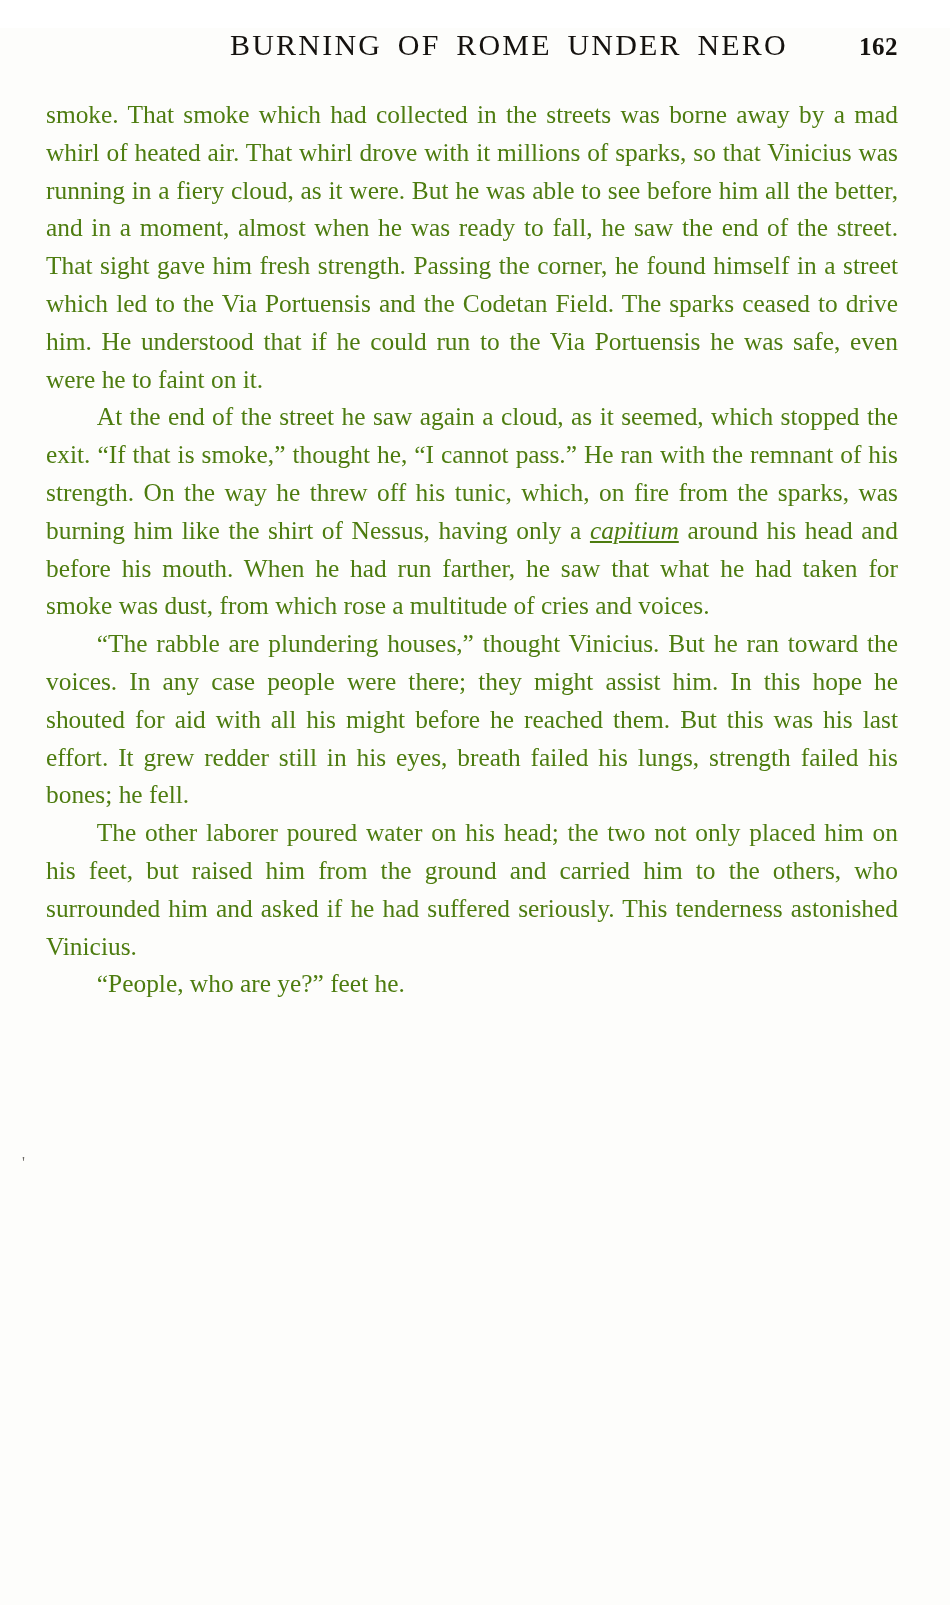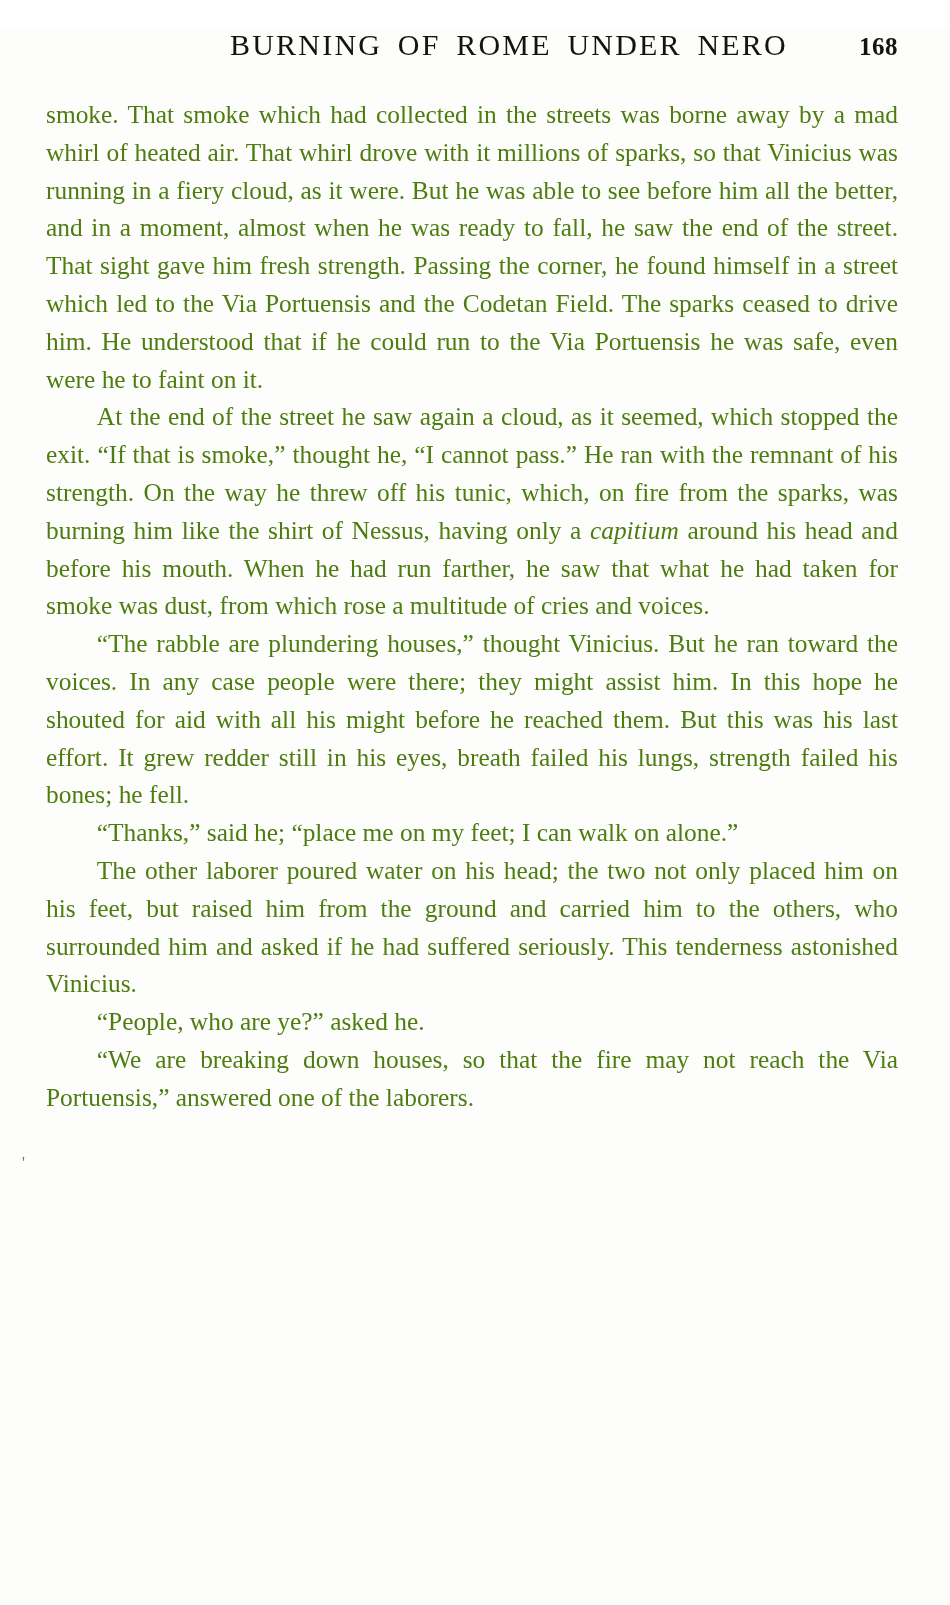--- a/index.html
+++ b/index.html
@@ -66,44 +66,43 @@
     text-indent: 0;
   }
   .body-text p.indent {
     text-indent: 2.0em;
   }
   .body-text p + p {
     margin-top: 0px;
   }
   .it {
     font-style: italic;
+    text-decoration: underline;
   }
   .edge-mark {
     position: absolute;
     left: 22px;
     top: 1126px;
     font-size: 16px;
     color: #6d6a66;
   }
 </style>
 </head>
 <body>
 
 <div class="page">
 
   <div class="header">
     <div class="running-head">BURNING OF ROME UNDER NERO</div>
-    <div class="folio">168</div>
+    <div class="folio">162</div>
   </div>
 
   <div class="body-text" id="body-text">
       <p><span>smoke.  That smoke which had collected in the streets was borne away by a mad whirl of heated air.  That whirl drove with it millions of sparks, so that Vinicius was running in a fiery cloud, as it were.  But he was able to see before him all the better, and in a moment, almost when he was ready to fall, he saw the end of the street.  That sight gave him fresh strength.  Passing the corner, he found himself in a street which led to the Via Portuensis and the Codetan Field.  The sparks ceased to drive him.  He understood that if he could run to the Via Portuensis he was safe, even were he to faint on it.</span></p>
       <p class="indent"><span>At the end of the street he saw again a cloud, as it seemed, which stopped the exit.  “If that is smoke,” thought he, “I cannot pass.”  He ran with the remnant of his strength.  On the way he threw off his tunic, which, on fire from the sparks, was burning him like the shirt of Nessus, having only a </span><span class="it">capitium</span><span> around his head and before his mouth.  When he had run farther, he saw that what he had taken for smoke was dust, from which rose a multitude of cries and voices.</span></p>
       <p class="indent"><span>“The rabble are plundering houses,” thought Vinicius.  But he ran toward the voices.  In any case people were there; they might assist him.  In this hope he shouted for aid with all his might before he reached them.  But this was his last effort.  It grew redder still in his eyes, breath failed his lungs, strength failed his bones; he fell.</span></p>
-      <p class="indent"><span>“Thanks,” said he; “place me on my feet; I can walk on alone.”</span></p>
       <p class="indent"><span>The other laborer poured water on his head; the two not only placed him on his feet, but raised him from the ground and carried him to the others, who surrounded him and asked if he had suffered seriously.  This tenderness astonished Vinicius.</span></p>
-      <p class="indent"><span>“People, who are ye?” asked he.</span></p>
-      <p class="indent"><span>“We are breaking down houses, so that the fire may not reach the Via Portuensis,” answered one of the laborers.</span></p>
+      <p class="indent"><span>“People, who are ye?” feet he.</span></p>
     </div>
 
   <div class="edge-mark">'</div>
 
 </div>
 
 </body></html>

